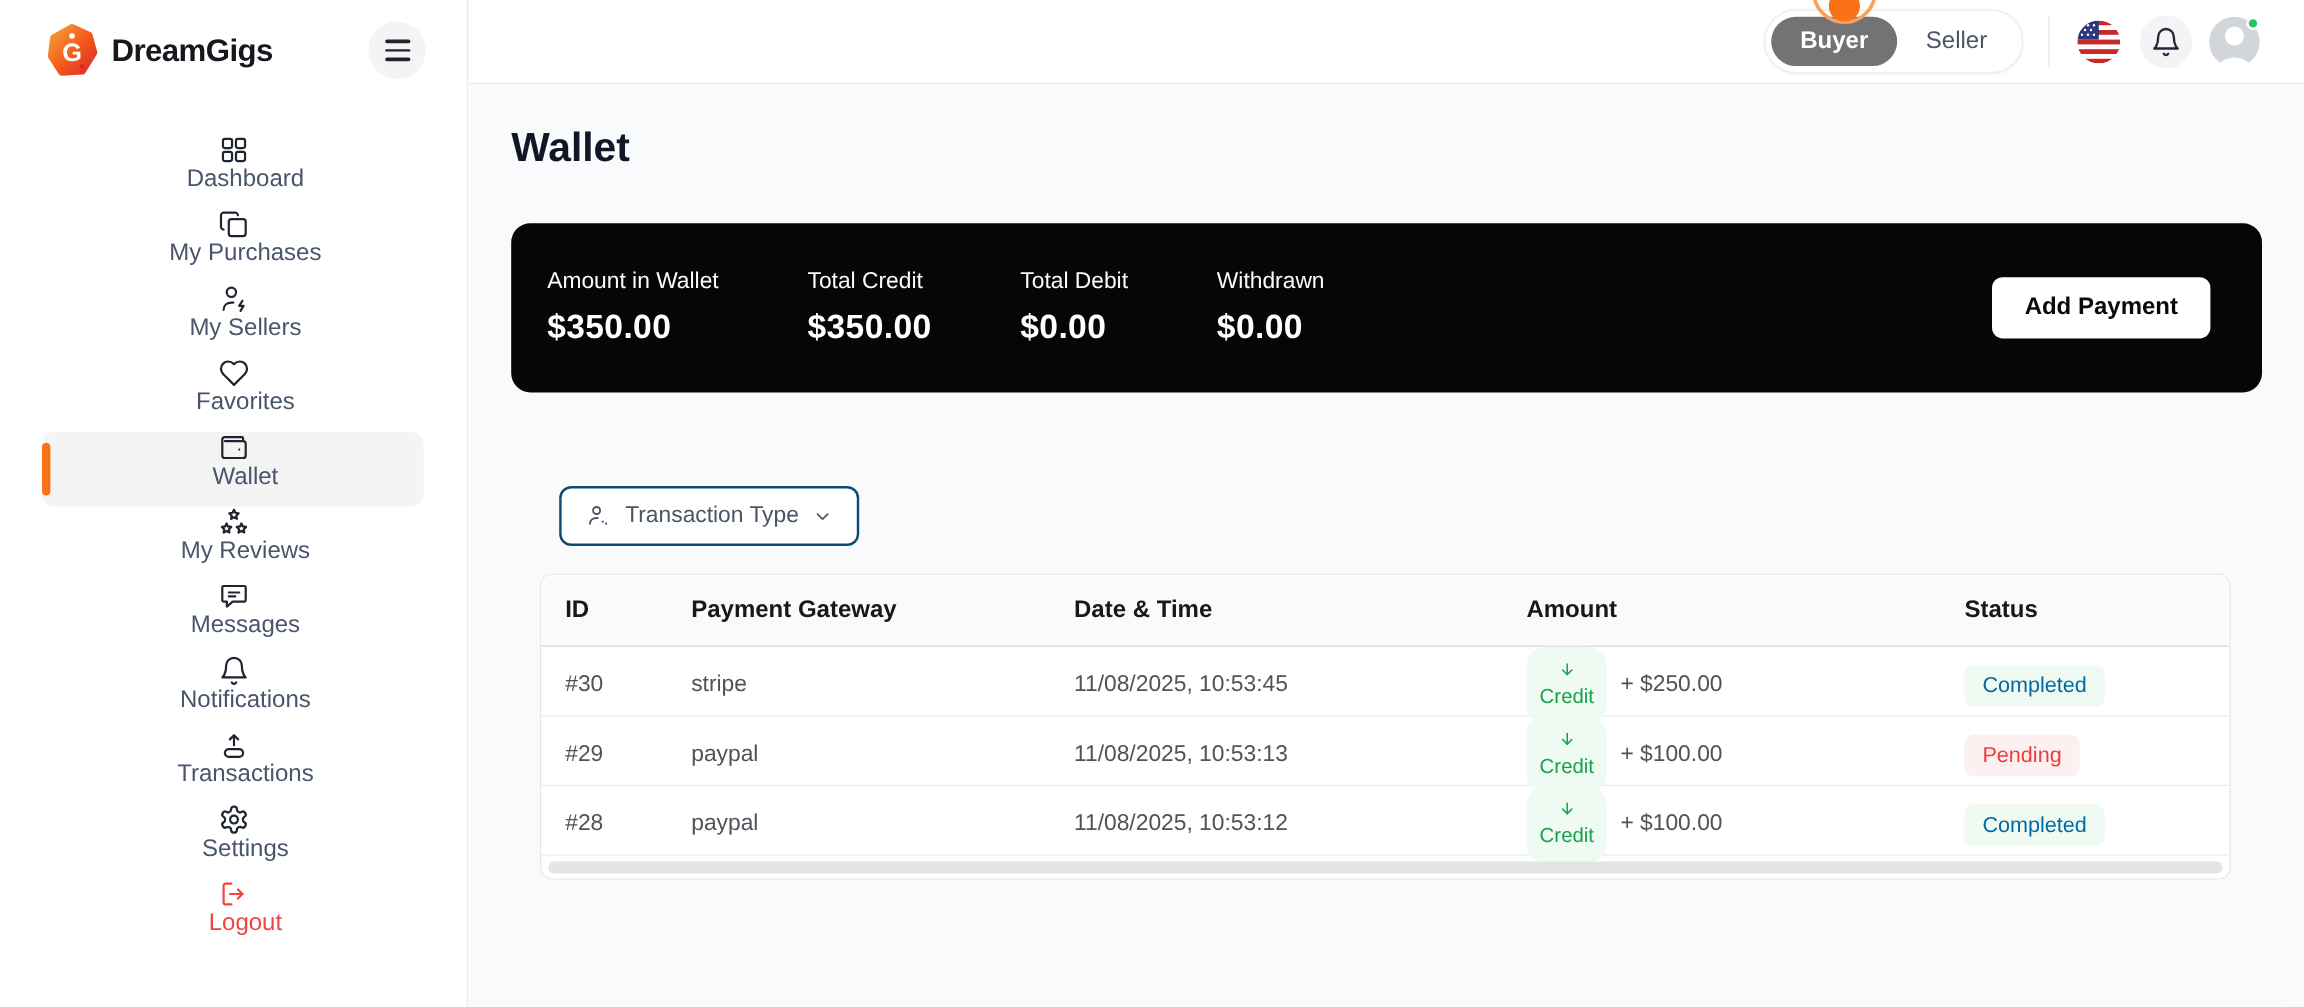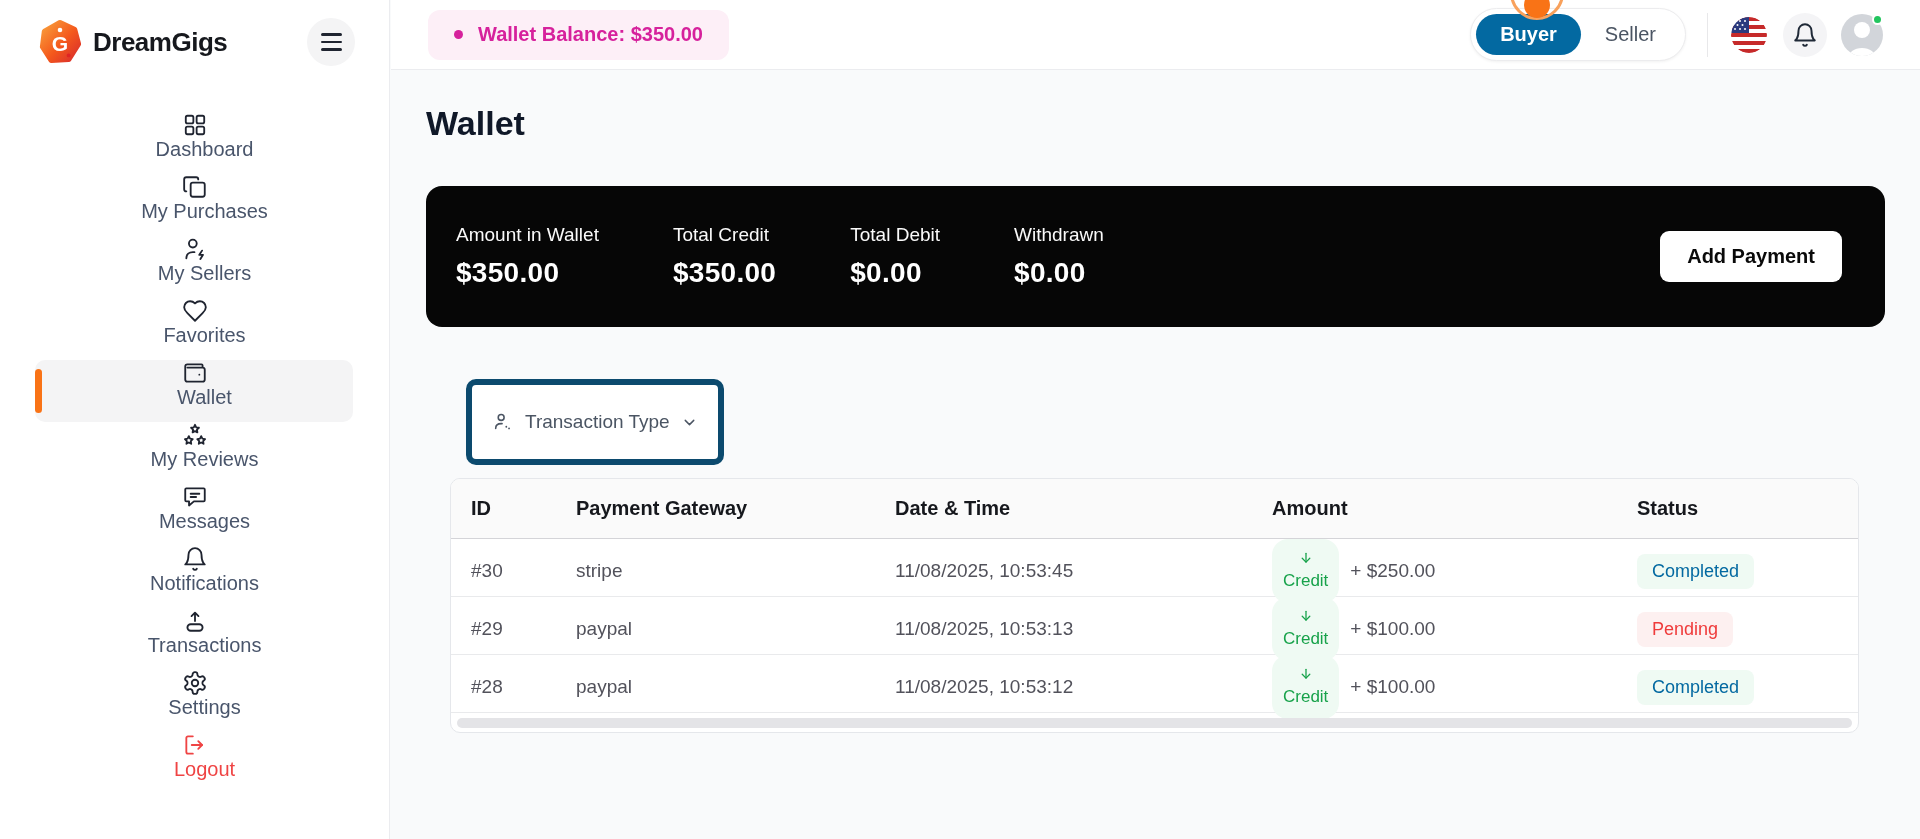--- a/index.html
+++ b/index.html
@@ -28,42 +28,42 @@
   .main-header { position:absolute; left:391px; top:0; width:1529px; height:70px; background:#fff; border-bottom:1px solid #ebecef; display:flex; align-items:center; padding:0 37px; z-index:2; }
   .balance-pill { display:flex; align-items:center; height:50px; padding:0 26px; border-radius:12px; background:#fdeff7; }
   .balance-dot { width:9px; height:9px; border-radius:50%; background:#d6219c; margin-right:15px; }
   .balance-text { font-size:20px; font-weight:bold; color:#d6219c; }
   .right-cluster { margin-left:auto; display:flex; align-items:center; }
   .toggle-wrap { position:relative; }
   .toggle-ring { position:absolute; width:54px; height:54px; border:3px solid #f8a15c; border-radius:50%; top:-42px; left:40px; }
   .toggle-dot { position:absolute; width:26px; height:26px; background:#f97316; border-radius:50%; top:-16px; left:54px; }
   .role-toggle { display:flex; align-items:center; background:#fff; border:1px solid #ececee; border-radius:999px; padding:5px; box-shadow:0 1px 3px rgba(0,0,0,.06); }
   .role-btn { border:none; background:transparent; font-size:20px; color:#4b5563; padding:9px 24px; border-radius:999px; cursor:pointer; font-family:inherit; }
-  .role-btn.active { background:#0369a1; color:#fff; font-weight:bold; }
+  .role-btn.active { background:#737373; color:#fff; font-weight:bold; }
   .v-divider { width:1px; height:44px; background:#e8e8ea; margin:0 23px 0 21px; }
   .flag-btn { width:36px; height:36px; border-radius:50%; overflow:hidden; border:none; padding:0; cursor:pointer; background:none; }
   .icon-circle { width:44px; height:44px; margin-left:16px; border-radius:50%; background:#f4f4f6; border:none; display:flex; align-items:center; justify-content:center; cursor:pointer; color:#1f2937; }
   .icon-circle svg { width:26px; height:26px; }
   .avatar { position:relative; width:42px; height:42px; margin-left:14px; border-radius:50%; background:#d2d5da; overflow:visible; cursor:pointer; }
   .avatar .mask { position:absolute; inset:0; border-radius:50%; overflow:hidden; }
   .avatar .head { position:absolute; left:50%; top:8px; transform:translateX(-50%); width:16px; height:16px; border-radius:50%; background:#fff; }
   .avatar .body { position:absolute; left:50%; bottom:-12px; transform:translateX(-50%); width:28px; height:20px; border-radius:50% 50% 0 0; background:#fff; }
   .online-dot { position:absolute; right:0; top:0; width:11px; height:11px; background:#22c55e; border:2px solid #fff; border-radius:50%; }
 
   
   .content { position:absolute; left:391px; top:70px; width:1529px; height:769px; background:#f9fafb; }
   .page-title { position:absolute; left:35px; top:34px; font-size:34px; font-weight:800; color:#101828; }
 
   .stats-card { position:absolute; left:35px; top:116px; width:1459px; height:141px; background:#060606; border-radius:16px; display:flex; align-items:center; padding:0 43px 0 30px; }
   .stats-row { display:flex; gap:74px; }
   .stat-label { font-size:19px; font-weight:500; color:#fafafa; margin-bottom:11px; }
   .stat-value { font-size:28px; font-weight:bold; color:#fff; letter-spacing:.3px; }
   .add-payment { margin-left:auto; background:#fff; color:#0a0a0a; border:none; border-radius:9px; padding:14px 27px; font-size:20px; font-weight:bold; cursor:pointer; font-family:inherit; }
 
-  .filter-btn { position:absolute; left:75px; top:309px; display:flex; align-items:center; gap:11px; background:#fff; border:6px solid #0c4a6e; border-radius:10px; padding:26px 20px; font-size:19px; color:#4b5563; cursor:pointer; font-family:inherit; }
+  .filter-btn { position:absolute; left:75px; top:335px; display:flex; align-items:center; gap:11px; background:#fff; border:2px solid #0c4a6e; border-radius:10px; padding:12px 20px; font-size:19px; color:#4b5563; cursor:pointer; font-family:inherit; }
   .filter-btn svg { display:block; }
 
   .table-card { position:absolute; left:59px; top:408px; width:1409px; background:#fff; border:1px solid #e5e7eb; border-radius:10px; overflow:hidden; }
   .tgrid { display:grid; grid-template-columns:105px 319px 377px 365px 1fr; align-items:center; padding-left:20px; }
   .thead { height:60px; background:#fafafa; border-bottom:1px solid #d4d4d8; }
   .th { font-size:20px; font-weight:bold; color:#16181d; }
   .trow { height:58px; border-bottom:1px solid #e9eaec; }
   .td { font-size:19px; color:#52525b; }
   .td-amount { display:flex; align-items:center; gap:11px; }
   .badge-credit { display:inline-flex; align-items:center; gap:6px; background:#effaf3; color:#17a24a; font-size:17px; font-weight:500; padding:12px 11px; border-radius:16px;flex-direction:column; }
@@ -216,24 +216,20 @@
               <path d="M15 8.5 18.5 12 15 15.5"></path>
               <path d="M18.5 12H9"></path>
             </svg>
           </span>
     <span class="nav-label">Logout</span>
   </div>
       </nav>
   </aside>
 
   <header class="main-header">
-    <div class="balance-pill">
-      <span class="balance-dot"></span>
-      <span class="balance-text">Wallet Balance: $350.00</span>
-    </div>
     <div class="right-cluster">
       <div class="toggle-wrap">
         <span class="toggle-ring"></span>
         <span class="toggle-dot"></span>
         <div class="role-toggle">
           <button class="role-btn active">Buyer</button>
           <button class="role-btn">Seller</button>
         </div>
       </div>
       <span class="v-divider"></span>

